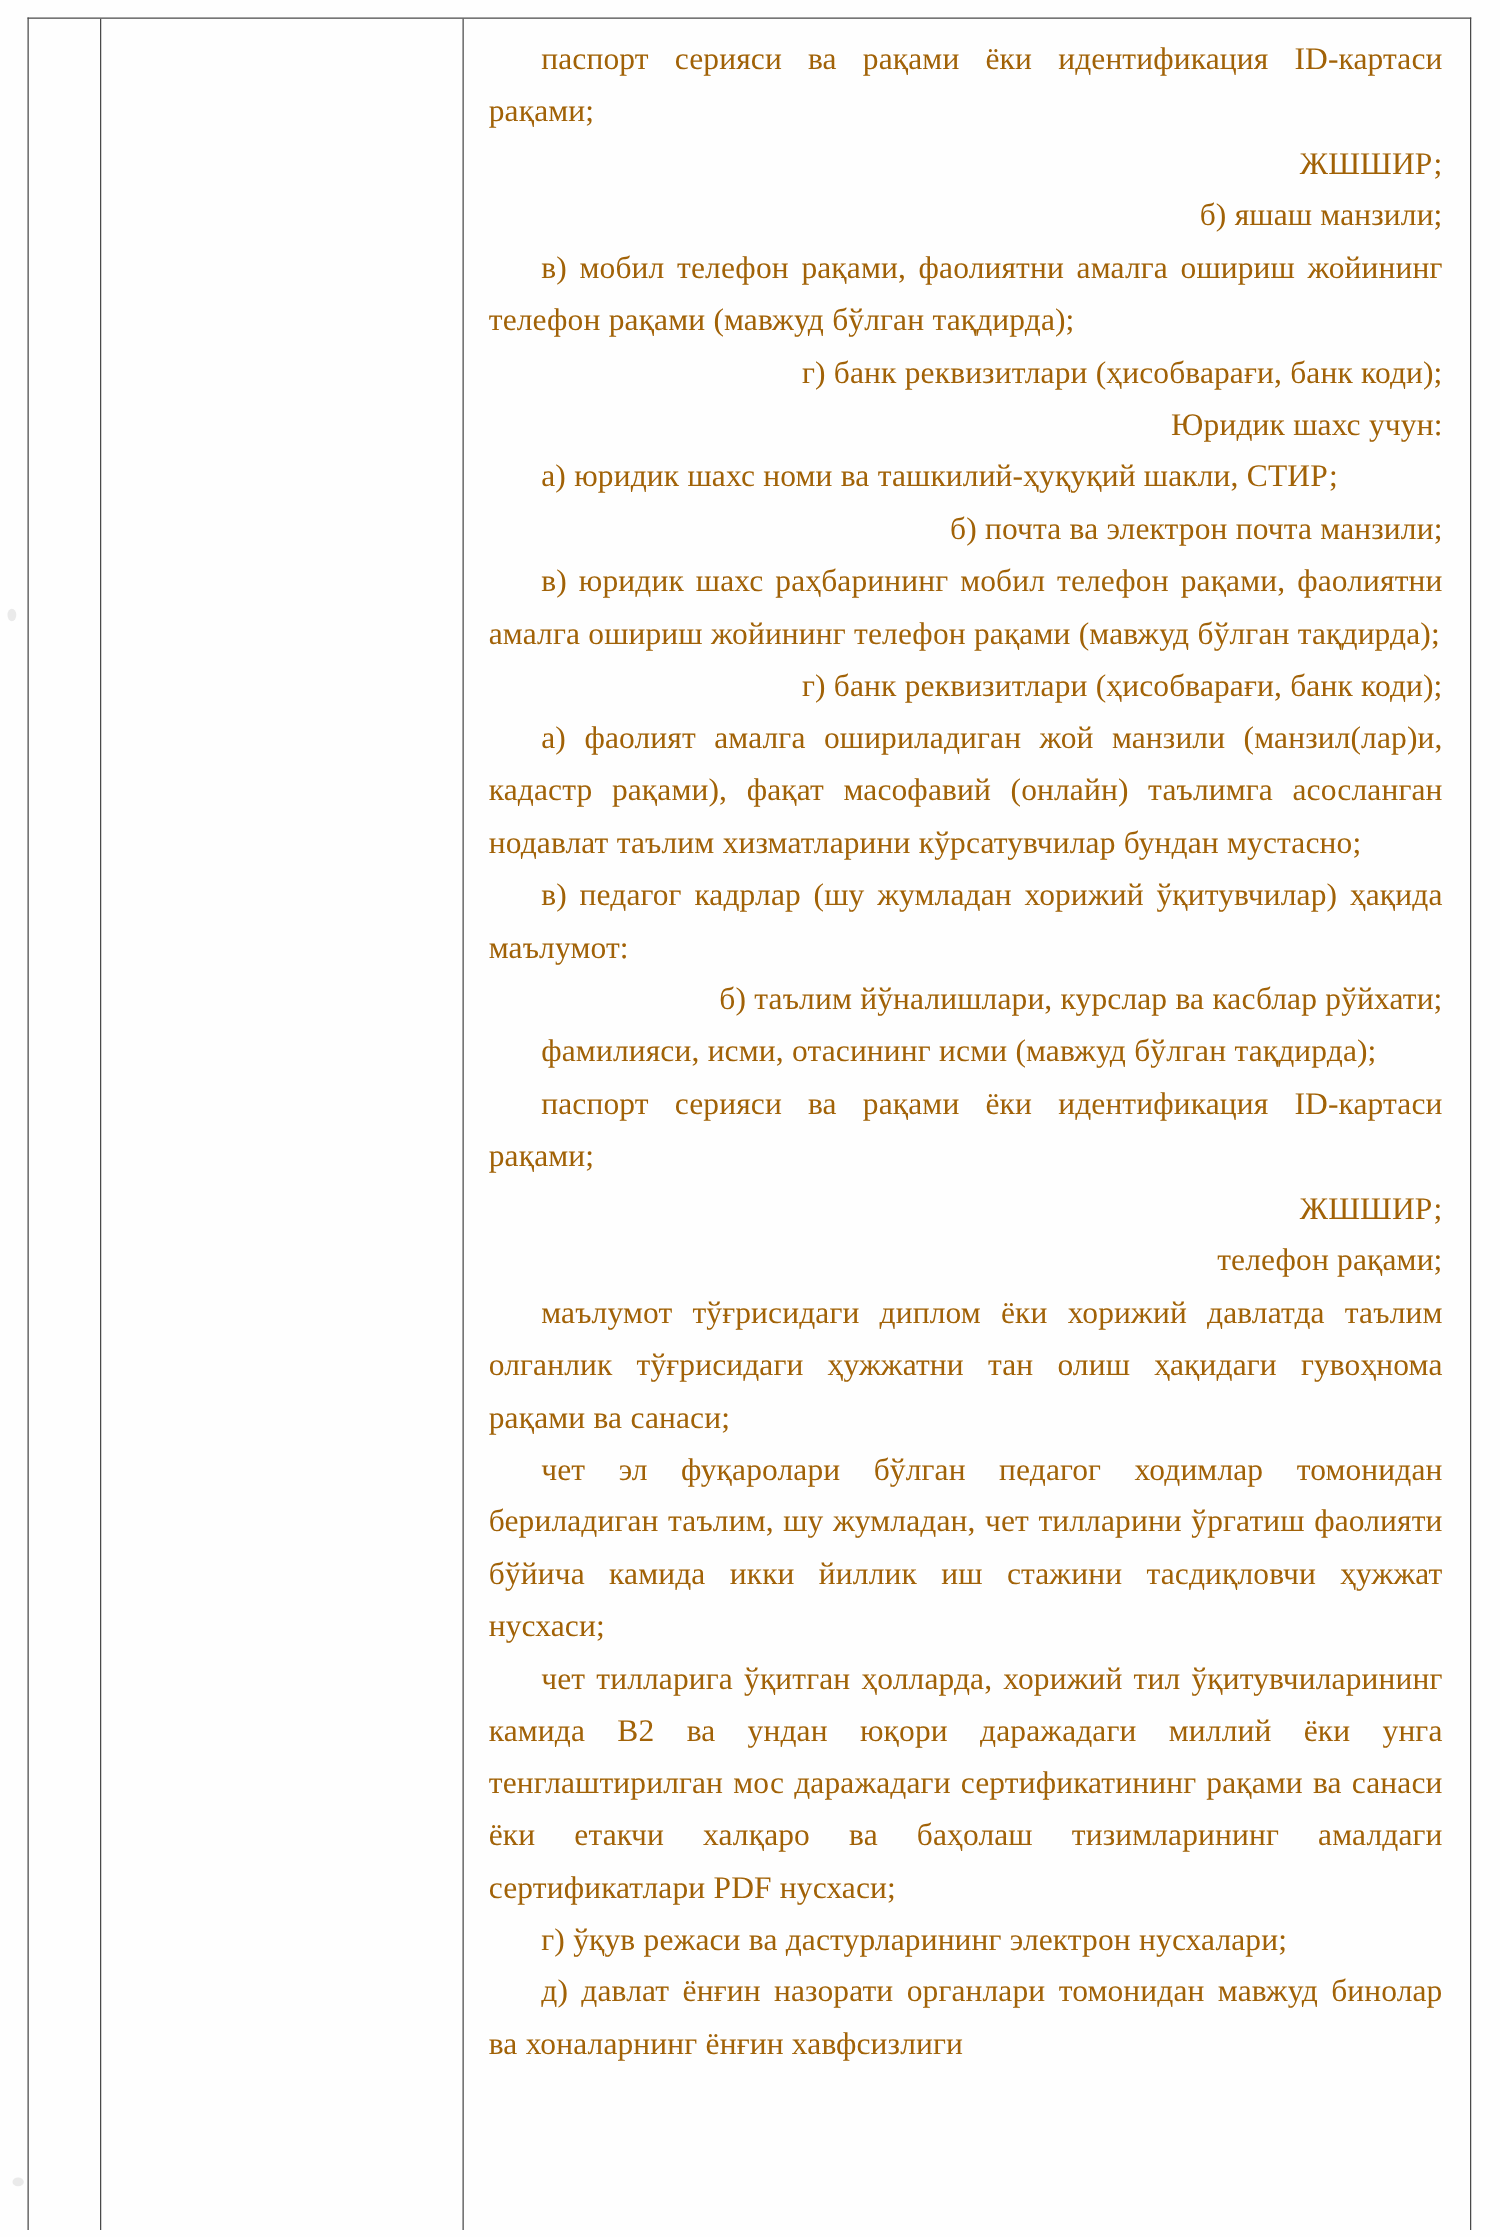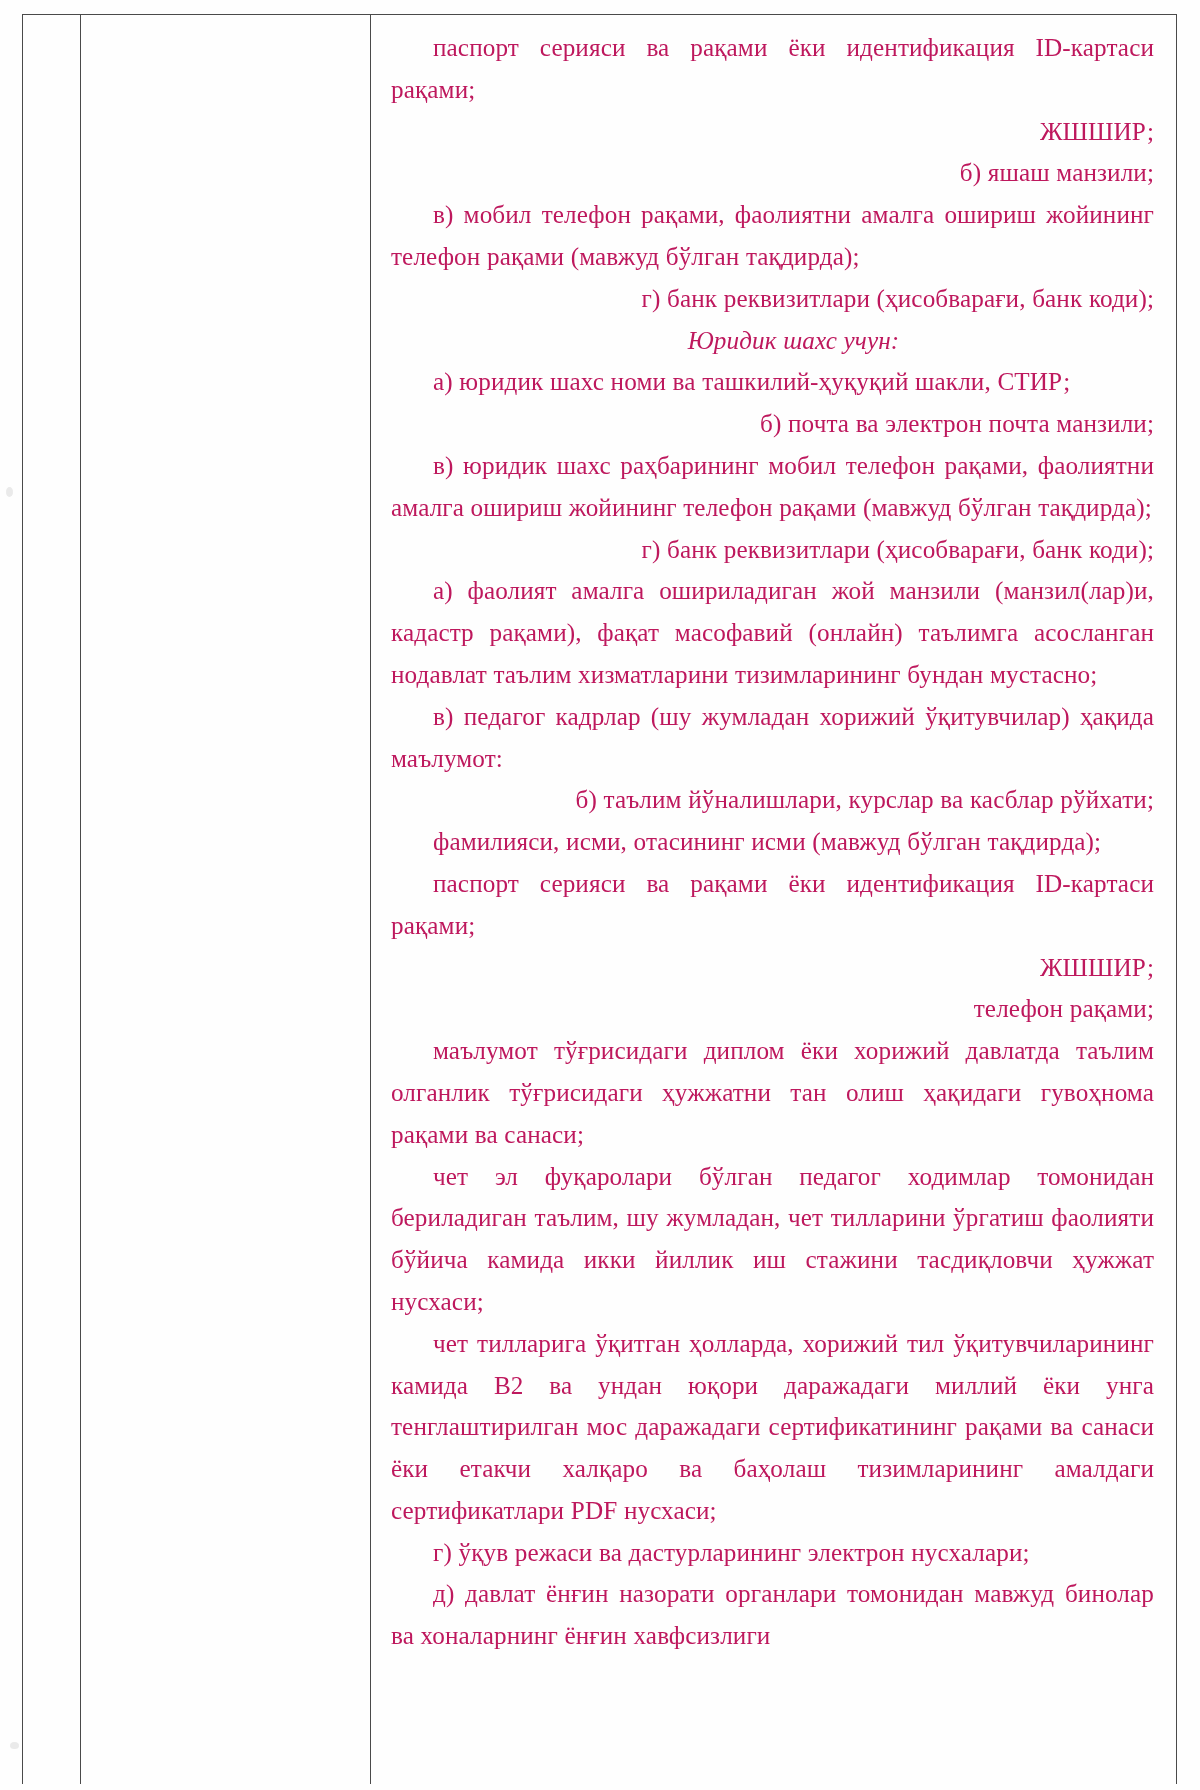--- a/index.html
+++ b/index.html
@@ -55,26 +55,25 @@
 
   
   p.ln {
     margin: 0;
     font-size: 25.2px;
     line-height: 41.8px;
     text-align: justify;
     text-justify: inter-word;
     letter-spacing: 0.1px;
     word-spacing: 0.2px;
-    color: #be185d;
+    color: #a16207;
   }
   p.ln.indent { text-indent: 42px; }
   p.ln.italic {
-    font-style: italic;
-    text-align: center;
+    text-align: right;
   }
   p.ln.flat { text-align: right; }
 
   
   .speckle {
     position: absolute;
     background: #d8d8d8;
     border-radius: 50%;
     opacity: .55;
   }
@@ -98,21 +97,21 @@
     <p class="ln indent">паспорт серияси ва рақами ёки идентификация ID-картаси рақами;</p>
         <p class="ln indent flat">ЖШШИР;</p>
         <p class="ln indent flat">б) яшаш манзили;</p>
         <p class="ln indent">в) мобил телефон рақами, фаолиятни амалга ошириш жойининг телефон рақами (мавжуд бўлган тақдирда);</p>
         <p class="ln indent flat">г) банк реквизитлари (ҳисобварағи, банк коди);</p>
         <p class="ln indent italic">Юридик шахс учун:</p>
         <p class="ln indent">а) юридик шахс номи ва ташкилий-ҳуқуқий шакли, СТИР;</p>
         <p class="ln indent flat">б) почта ва электрон почта манзили;</p>
         <p class="ln indent">в) юридик шахс раҳбарининг мобил телефон рақами, фаолиятни амалга ошириш жойининг телефон рақами (мавжуд бўлган тақдирда);</p>
         <p class="ln indent flat">г) банк реквизитлари (ҳисобварағи, банк коди);</p>
-        <p class="ln indent">а) фаолият амалга ошириладиган жой манзили (манзил(лар)и, кадастр рақами), фақат масофавий (онлайн) таълимга асосланган нодавлат таълим хизматларини тизимларининг бундан мустасно;</p>
+        <p class="ln indent">а) фаолият амалга ошириладиган жой манзили (манзил(лар)и, кадастр рақами), фақат масофавий (онлайн) таълимга асосланган нодавлат таълим хизматларини кўрсатувчилар бундан мустасно;</p>
         <p class="ln indent">в) педагог кадрлар (шу жумладан хорижий ўқитувчилар) ҳақида маълумот:</p>
         <p class="ln indent flat">б) таълим йўналишлари, курслар ва касблар рўйхати;</p>
         <p class="ln indent">фамилияси, исми, отасининг исми (мавжуд бўлган тақдирда);</p>
         <p class="ln indent">паспорт серияси ва рақами ёки идентификация ID-картаси рақами;</p>
         <p class="ln indent flat">ЖШШИР;</p>
         <p class="ln indent flat">телефон рақами;</p>
         <p class="ln indent">маълумот тўғрисидаги диплом ёки хорижий давлатда таълим олганлик тўғрисидаги ҳужжатни тан олиш ҳақидаги гувоҳнома рақами ва санаси;</p>
         <p class="ln indent">чет эл фуқаролари бўлган педагог ходимлар томонидан бериладиган таълим, шу жумладан, чет тилларини ўргатиш фаолияти бўйича камида икки йиллик иш стажини тасдиқловчи ҳужжат нусхаси;</p>
         <p class="ln indent">чет тилларига ўқитган ҳолларда, хорижий тил ўқитувчиларининг камида B2 ва ундан юқори даражадаги миллий ёки унга тенглаштирилган мос даражадаги сертификатининг рақами ва санаси ёки етакчи халқаро ва баҳолаш тизимларининг амалдаги сертификатлари PDF нусхаси;</p>
         <p class="ln indent">г) ўқув режаси ва дастурларининг электрон нусхалари;</p>

